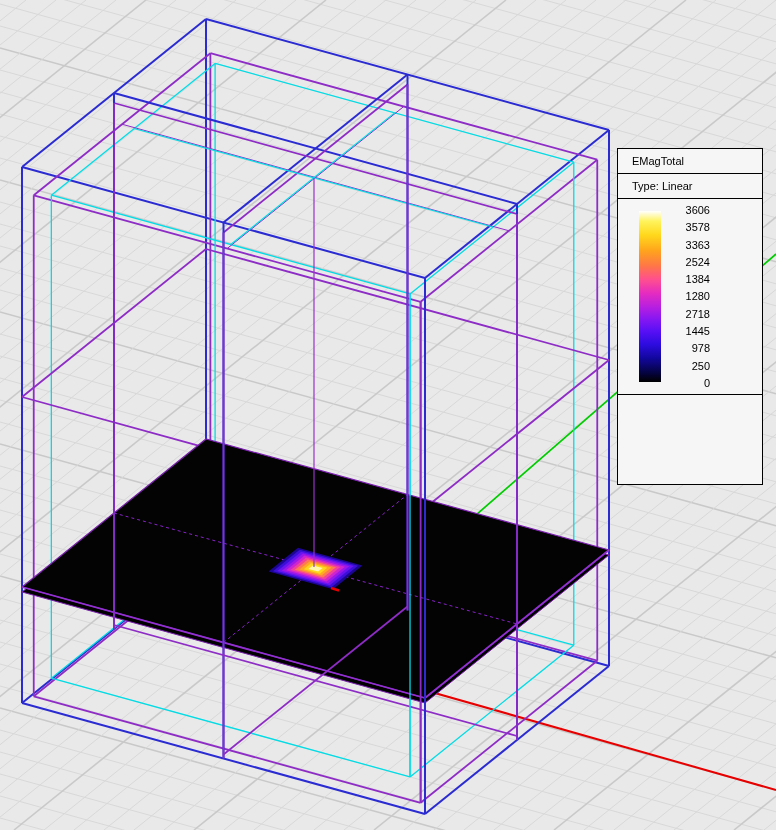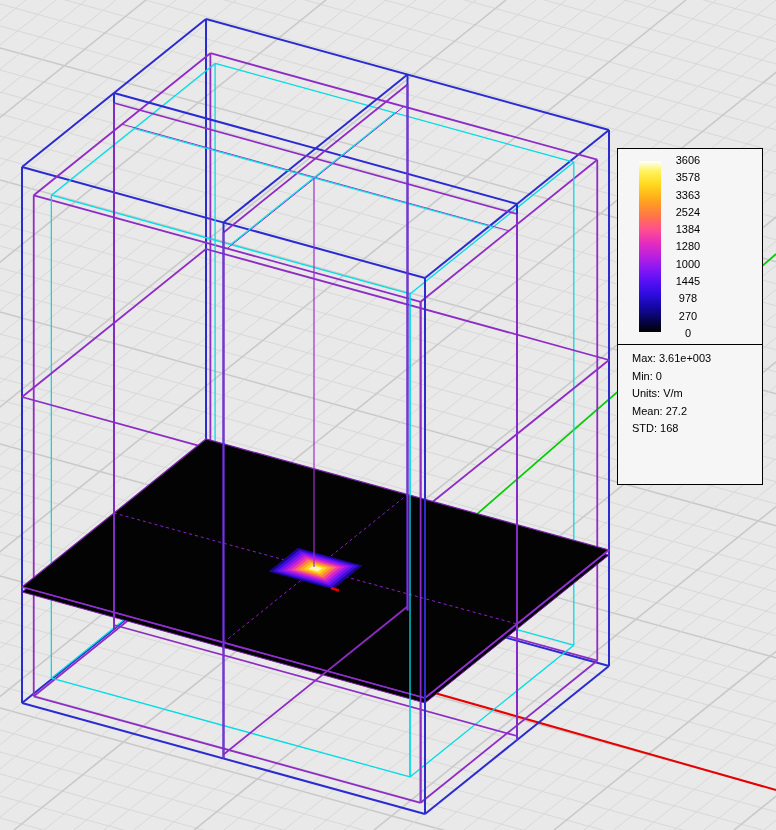--- a/index.html
+++ b/index.html
@@ -6,21 +6,21 @@
   .stage{position:relative;width:776px;height:830px;overflow:hidden;
          font-family:"Liberation Sans",sans-serif;background:#e9e9e9;}
   .stage svg{position:absolute;left:0;top:0;}
   .legend{position:absolute;left:617px;top:148px;width:146px;height:337px;
           background:#f6f6f6;border:1px solid #000;box-sizing:border-box;
           font-size:11px;color:#000;}
   .lg-row{height:24px;line-height:24px;padding-left:14px;border-bottom:1px solid #000;}
   .lg-bar-section{position:relative;height:196px;border-bottom:1px solid #000;box-sizing:border-box;}
   .colorbar{position:absolute;left:21px;top:12px;width:22px;height:171px;}
   .scale-labels{position:absolute;left:48px;top:6px;width:44px;height:184px;
-                display:flex;flex-direction:column;justify-content:space-between;text-align:right;align-items:center;}
+                display:flex;flex-direction:column;justify-content:space-between;text-align:right;}
   .scale-labels div{height:11px;line-height:11px;}
   .lg-stats{padding:5px 0 0 14px;line-height:17.6px;}
 </style>
 </head>
 <body>
 
 <div class="stage">
   <svg id="scene" width="776" height="830" viewBox="0 0 776 830">
       <g>
         <line x1="0" y1="-260" x2="776" y2="-46.19999999999999" stroke="#d8d8d8" stroke-width="1"></line>
@@ -243,37 +243,32 @@
         <polygon points="303.76,569.24 319.88,573.6800000000001 327.24,567.76 311.12,563.3199999999999" fill="#ffd81e"></polygon>
         <polygon points="308.45599999999996,568.944 318.128,571.608 322.54400000000004,568.056 312.872,565.392" fill="#fff9b0"></polygon>
       </g>
       <g>
         <line x1="314" y1="178" x2="314" y2="567" stroke="#9a30cc" stroke-width="1.2"></line>
         <line x1="331" y1="588" x2="339" y2="590.5" stroke="#e60000" stroke-width="2.5"></line>
       </g>
     </svg>
 
   <div class="legend" style="background: rgb(246, 246, 246); border-color: rgb(0, 0, 0);">
+    <div class="lg-row">EMagTotal</div>
+    <div class="lg-row">Type: Linear</div>
     <div class="lg-bar-section">
       <div class="colorbar" id="colorbar" style="background: linear-gradient(rgb(255, 255, 255) 0%, rgb(255, 243, 92) 6%, rgb(255, 216, 28) 14%, rgb(255, 165, 28) 23%, rgb(255, 119, 70) 32%, rgb(255, 79, 142) 40%, rgb(229, 44, 192) 48%, rgb(184, 31, 224) 56%, rgb(136, 23, 242) 63%, rgb(90, 16, 245) 70%, rgb(45, 12, 224) 78%, rgb(18, 7, 158) 86%, rgb(7, 4, 83) 93%, rgb(0, 0, 0) 100%);"></div>
       <div class="scale-labels">
         <div>3606</div>
         <div>3578</div>
         <div>3363</div>
         <div>2524</div>
         <div>1384</div>
         <div>1280</div>
-        <div>1000</div>
+        <div>2718</div>
         <div>1445</div>
         <div>978</div>
-        <div>270</div>
+        <div>250</div>
         <div>0</div>
       </div>
-    </div>
-    <div class="lg-stats">
-      <div>Max: 3.61e+003</div>
-      <div>Min: 0</div>
-      <div>Units: V/m</div>
-      <div>Mean: 27.2</div>
-      <div>STD: 168</div>
     </div>
   </div>
 </div>
 
 </body></html>

